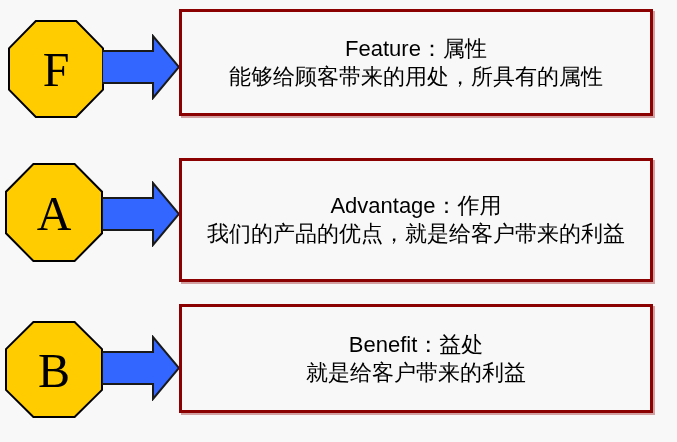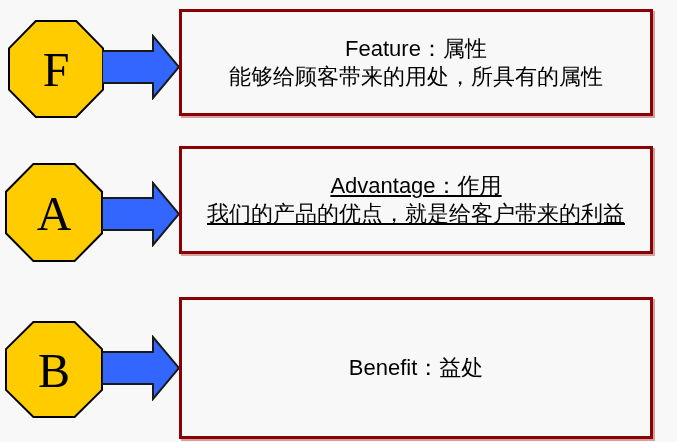--- a/index.html
+++ b/index.html
@@ -75,29 +75,30 @@
     <div class="box-desc">能够给顾客带来的用处，所具有的属性</div>
   </div>
 
   <svg class="octagon-svg" style="left:5px; top:163px;" width="98" height="99" viewBox="0 0 98 99">
     <polygon points="28.4,1 69.6,1 97,28.7 97,70.3 69.6,98 28.4,98 1,70.3 1,28.7"></polygon>
     <text x="49" y="67">A</text>
   </svg>
   <svg class="arrow-svg" style="left:102px; top:181px;" width="78" height="66" viewBox="0 0 78 66">
     <polygon points="0,17 51,17 51,2 77,33 51,64 51,49 0,49"></polygon>
   </svg>
-  <div class="fab-box" style="left:179px; top:146px; width:474px; height:108px;text-decoration:underline;">
+  <div class="fab-box" style="left:179px; top:158px; width:474px; height:124px;">
     <div class="box-title">Advantage：作用</div>
     <div class="box-desc">我们的产品的优点，就是给客户带来的利益</div>
   </div>
 
   <svg class="octagon-svg" style="left:5px; top:321px;" width="98" height="97" viewBox="0 0 98 97">
     <polygon points="28.4,1 69.6,1 97,28.1 97,68.9 69.6,96 28.4,96 1,68.9 1,28.1"></polygon>
     <text x="49" y="66">B</text>
   </svg>
   <svg class="arrow-svg" style="left:102px; top:335px;" width="78" height="66" viewBox="0 0 78 66">
     <polygon points="0,17 51,17 51,2 77,33 51,64 51,49 0,49"></polygon>
   </svg>
-  <div class="fab-box" style="left:179px; top:297px; width:474px; height:142px;">
+  <div class="fab-box" style="left:179px; top:304px; width:474px; height:109px;">
     <div class="box-title">Benefit：益处</div>
+    <div class="box-desc">就是给客户带来的利益</div>
   </div>
 
 </div>
 
 </body></html>

